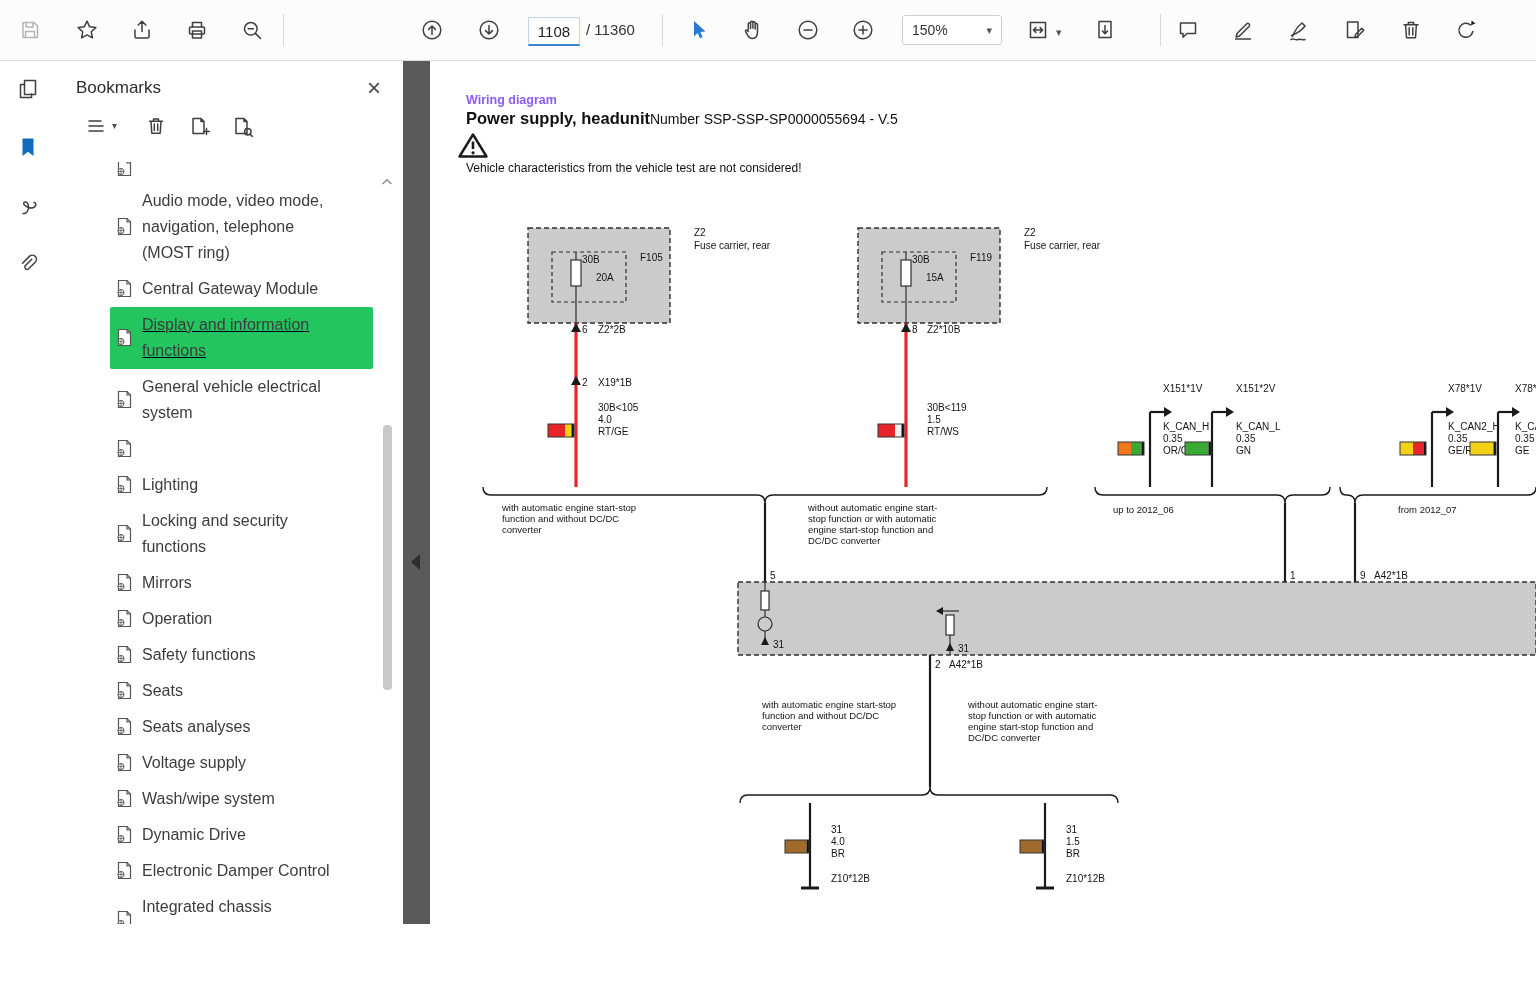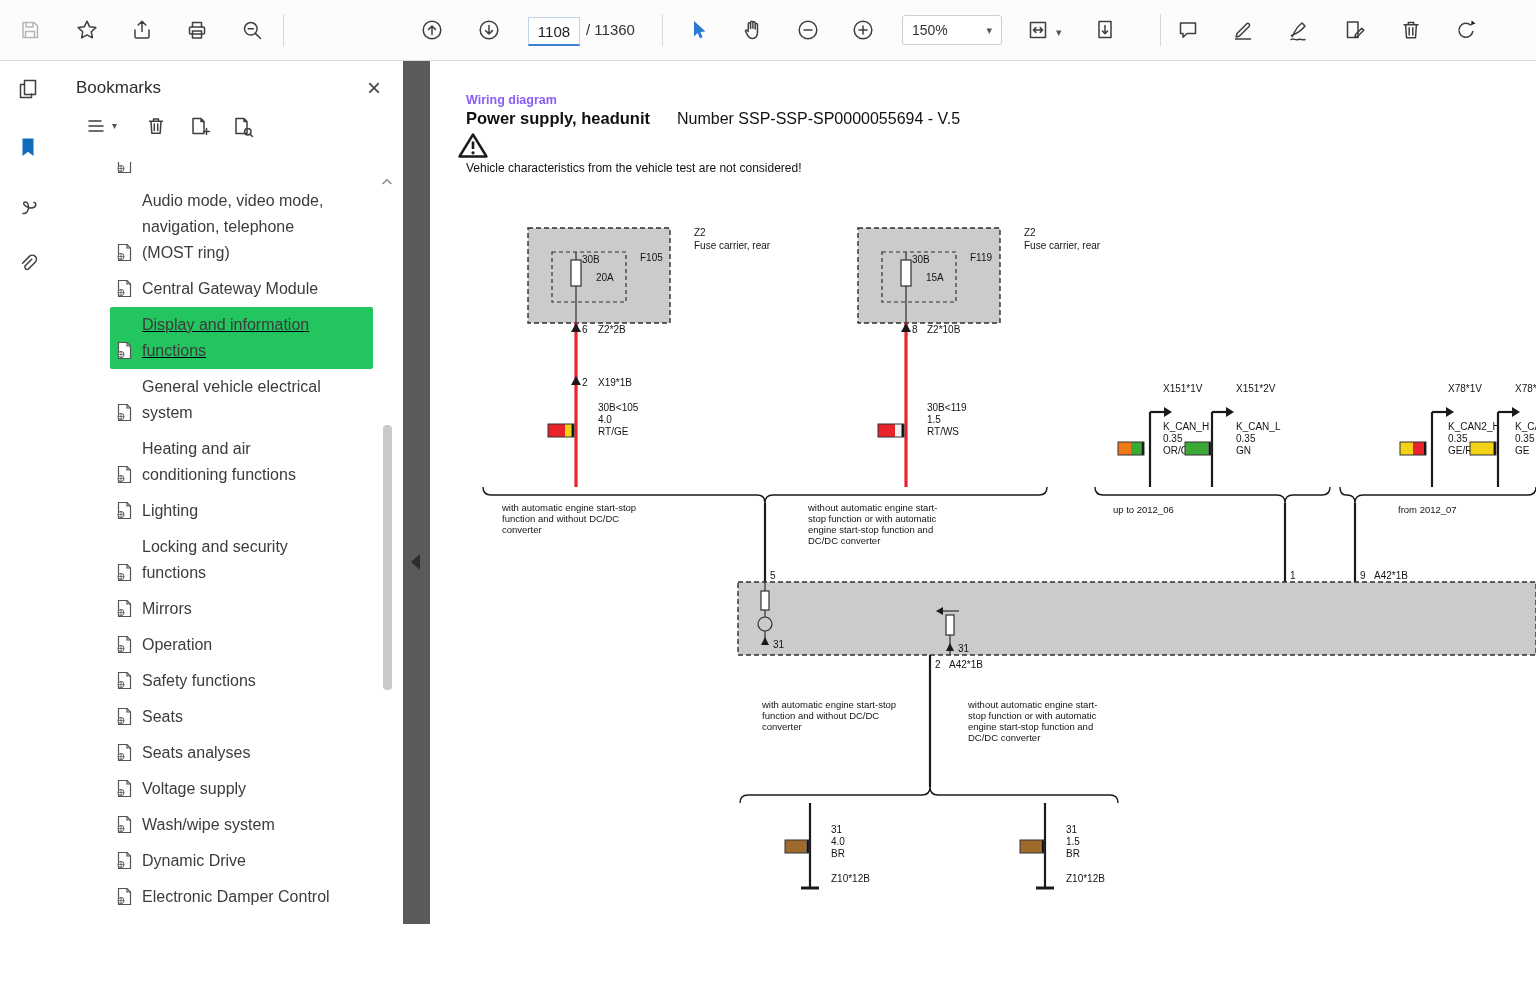--- a/index.html
+++ b/index.html
@@ -20,36 +20,36 @@
   .rail-btn{width:56px;height:58px;display:flex;align-items:center;justify-content:center;}
   
   .panel{position:absolute;left:56px;top:60px;width:347px;bottom:0;background:#fff;border-right:1px solid #d2d2d2;}
   .panel-head{display:flex;justify-content:space-between;align-items:center;padding:16px 22px 4px 20px;}
   .panel-title{font-size:17px;color:#2e2e2e;}
   .close-x{font-size:24px;color:#4a4a4a;line-height:1;}
   .panel-tools{position:relative;height:48px;}
   .pt-btn{position:absolute;top:6px;width:32px;height:32px;display:flex;align-items:center;justify-content:center;}
   .pt-caret{position:absolute;left:56px;top:16px;font-size:10px;color:#555;}
   .bm-list{position:absolute;top:102px;left:0;right:18px;bottom:0;overflow:hidden;}
-  .bm-item{display:flex;gap:9px;margin:0 12px 0 54px;padding:5px 6px;align-items:flex-end;border-radius:2px;}
+  .bm-item{display:flex;gap:9px;margin:0 12px 0 54px;padding:5px 6px;align-items:center;border-radius:2px;}
   .bm-item.selected{background:#22c55e;text-decoration:underline;}
   .bm-stub{margin-top:-9px;height:20px;overflow:hidden;}
   .bm-icon{flex:0 0 auto;margin-top:3px;}
   .bm-label{font-size:16px;line-height:26px;color:#3c3c3c;white-space:pre-line;max-width:212px;}
   .scroll-thumb{position:absolute;left:327px;top:365px;width:9px;height:265px;background:#c9c9c9;border-radius:4px;}
   .scroll-up{position:absolute;left:325px;top:118px;}
   
   .strip{position:absolute;left:403px;top:60px;width:27px;bottom:0;background:#5a5a5a;}
   .strip-arrow{position:absolute;top:494px;left:8px;width:0;height:0;border-top:8px solid transparent;border-bottom:8px solid transparent;border-right:9px solid #2e2e2e;}
   
   .page{position:absolute;left:430px;top:60px;right:0;bottom:0;background:#fff;overflow:hidden;}
   .doc-head-small{position:absolute;left:36px;top:33px;font-size:12.5px;font-weight:bold;color:#8b5cf6;}
   .doc-title-row{position:absolute;left:36px;top:49px;display:flex;align-items:baseline;gap:0;}
   .doc-title{font-size:16.5px;font-weight:bold;color:#111;}
-  .doc-number{font-size:16px;color:#111;margin-left:27px;}
+  .doc-number{font-size:14px;color:#111;}
   .warn-tri{position:absolute;left:27px;top:72px;}
   .warn-text{position:absolute;left:36px;top:101px;font-size:12px;color:#111;}
   .diagram{position:absolute;left:0;top:160px;}
   .diagram text{fill:#141414;font-size:10px;font-family:"Liberation Sans",sans-serif;}
   .diagram text.small{font-size:9.5px;}
   .box{fill:#cbcbcb;stroke:#2f2f2f;stroke-width:1.4;stroke-dasharray:5 3;}
   .box2{fill:none;stroke:#2f2f2f;stroke-width:1.2;stroke-dasharray:4 3;}
   .fusebar{fill:#fff;stroke:#2f2f2f;stroke-width:1.2;}
   .thin{stroke:#2f2f2f;stroke-width:1.2;fill:none;}
   .wire-red{stroke:#e8232a;stroke-width:3.2;fill:none;}
@@ -288,22 +288,20 @@
           <span class="bm-label">General vehicle electrical
 system</span>
         </div>
         <div class="bm-item">
           <span class="bm-icon"><svg width="17" height="19" viewBox="0 0 17 19">
               <path d="M2.5 1.5 h8.5 l3.5 3.5 V17.5 h-12 z" fill="#fff" stroke="#555" stroke-width="1.2"></path>
               <path d="M11 1.5 V5 h3.5" fill="none" stroke="#555" stroke-width="1.2"></path>
               <circle cx="5" cy="13.5" r="3" fill="#fff" stroke="#555" stroke-width="1"></circle>
               <path d="M2.2 13.5 h5.6 M5 10.7 v5.6" stroke="#555" stroke-width=".8"></path>
             </svg></span>
-          <span class="bm-label">Heating and air
-conditioning functions</span>
         </div>
         <div class="bm-item">
           <span class="bm-icon"><svg width="17" height="19" viewBox="0 0 17 19">
               <path d="M2.5 1.5 h8.5 l3.5 3.5 V17.5 h-12 z" fill="#fff" stroke="#555" stroke-width="1.2"></path>
               <path d="M11 1.5 V5 h3.5" fill="none" stroke="#555" stroke-width="1.2"></path>
               <circle cx="5" cy="13.5" r="3" fill="#fff" stroke="#555" stroke-width="1"></circle>
               <path d="M2.2 13.5 h5.6 M5 10.7 v5.6" stroke="#555" stroke-width=".8"></path>
             </svg></span>
           <span class="bm-label">Lighting</span>
         </div>

